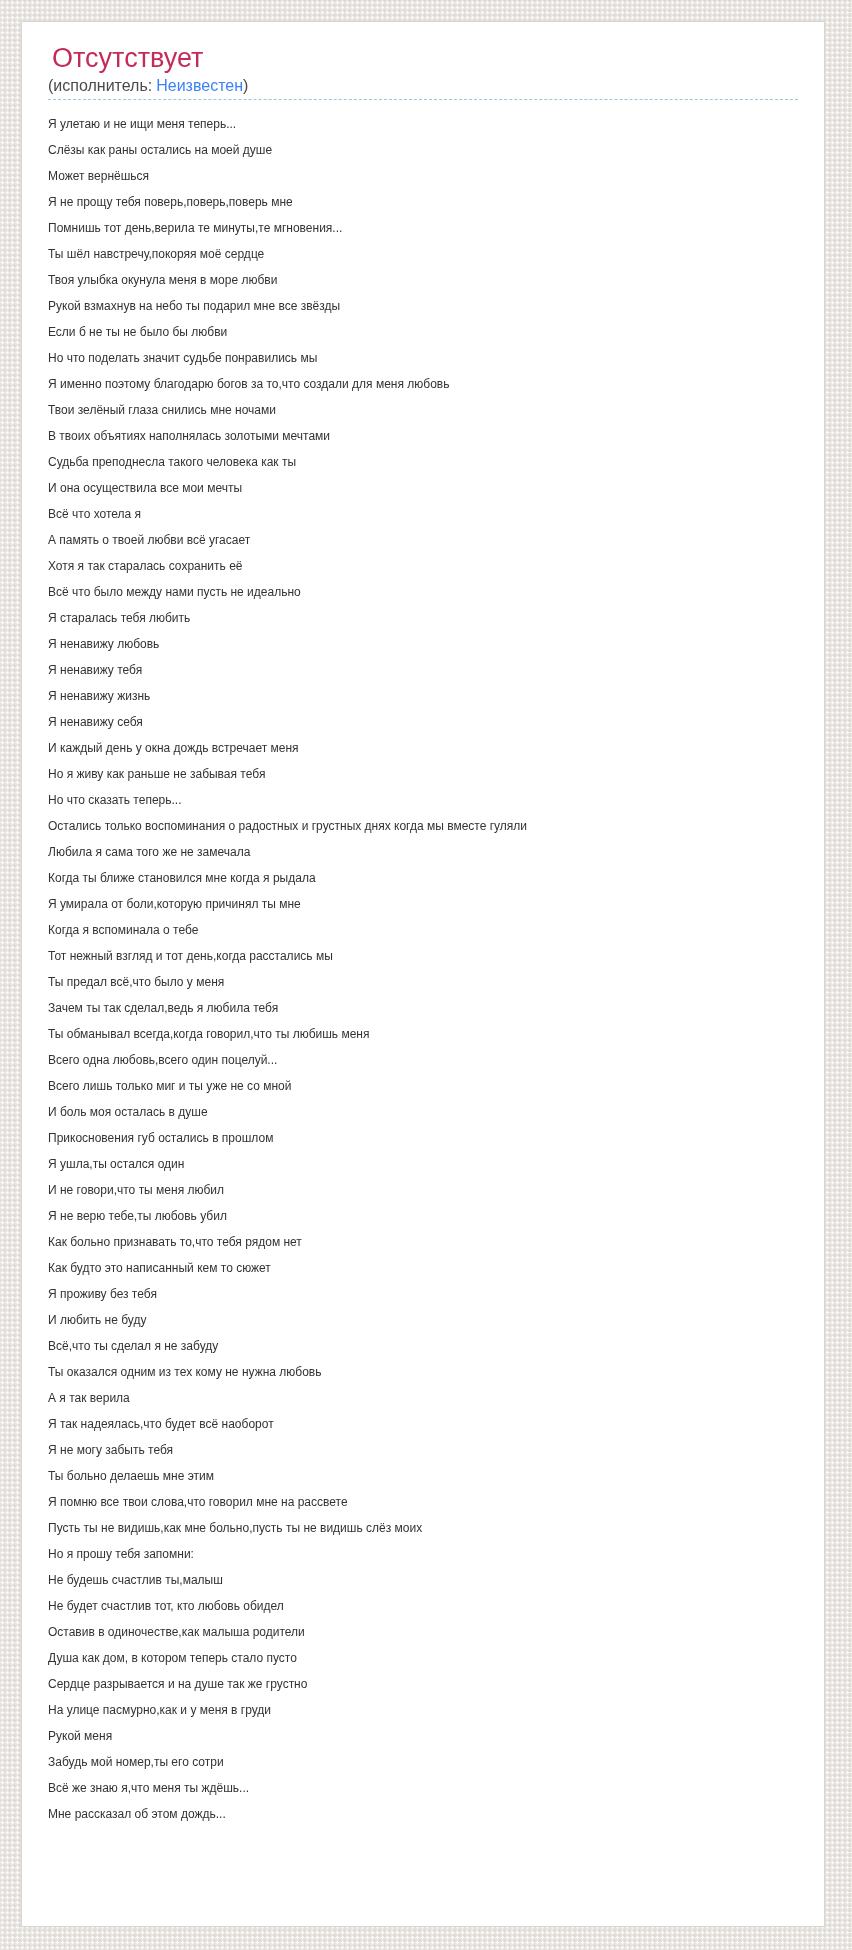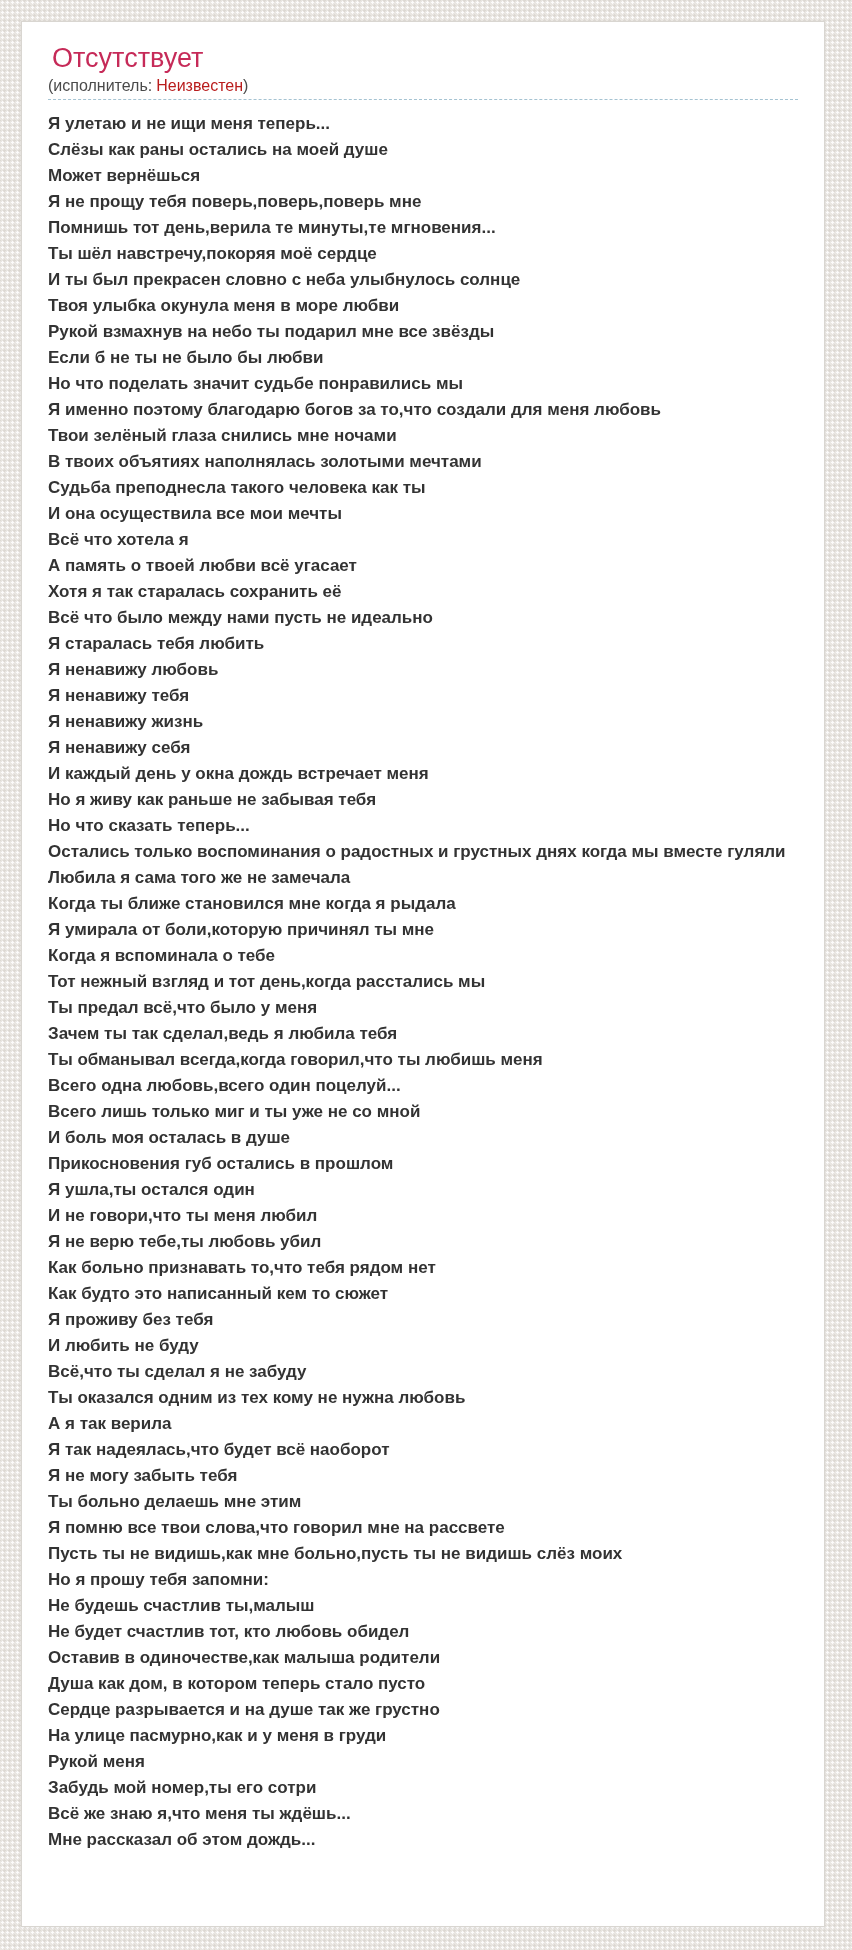--- a/index.html
+++ b/index.html
@@ -35,52 +35,50 @@
   }
   .artist-row {
     margin-top: 3px;
     font-size: 16px;
     line-height: 20px;
     color: #4a4a4a;
     padding-bottom: 3px;
     border-bottom: 1px dashed #a5c3d2;
   }
   .artist-link {
-    color: #b91c1c;
+    color: #3b82f6;
     text-decoration: none;
     cursor: pointer;
     margin-left: 4px;
   }
   .lyrics {
     margin-top: 11px;
-    font-size: 17px;
+    font-size: 12px;
     line-height: 26px;
     color: #333333;
-    font-weight: bold;
   }
   .lyric-line {
     white-space: nowrap;
   }
 </style>
 </head>
 <body>
 
 <div class="card">
   <h1 class="song-title">Отсутствует</h1>
   <div class="artist-row">
     <span>(исполнитель:</span><a class="artist-link">Неизвестен</a><span>)</span>
   </div>
   <div class="lyrics">
       <div class="lyric-line">Я улетаю и не ищи меня теперь...</div>
       <div class="lyric-line">Слёзы как раны остались на моей душе</div>
       <div class="lyric-line">Может вернёшься</div>
       <div class="lyric-line">Я не прощу тебя поверь,поверь,поверь мне</div>
       <div class="lyric-line">Помнишь тот день,верила те минуты,те мгновения...</div>
       <div class="lyric-line">Ты шёл навстречу,покоряя моё сердце</div>
-      <div class="lyric-line">И ты был прекрасен словно с неба улыбнулось солнце</div>
       <div class="lyric-line">Твоя улыбка окунула меня в море любви</div>
       <div class="lyric-line">Рукой взмахнув на небо ты подарил мне все звёзды</div>
       <div class="lyric-line">Если б не ты не было бы любви</div>
       <div class="lyric-line">Но что поделать значит судьбе понравились мы</div>
       <div class="lyric-line">Я именно поэтому благодарю богов за то,что создали для меня любовь</div>
       <div class="lyric-line">Твои зелёный глаза снились мне ночами</div>
       <div class="lyric-line">В твоих объятиях наполнялась золотыми мечтами</div>
       <div class="lyric-line">Судьба преподнесла такого человека как ты</div>
       <div class="lyric-line">И она осуществила все мои мечты</div>
       <div class="lyric-line">Всё что хотела я</div>

